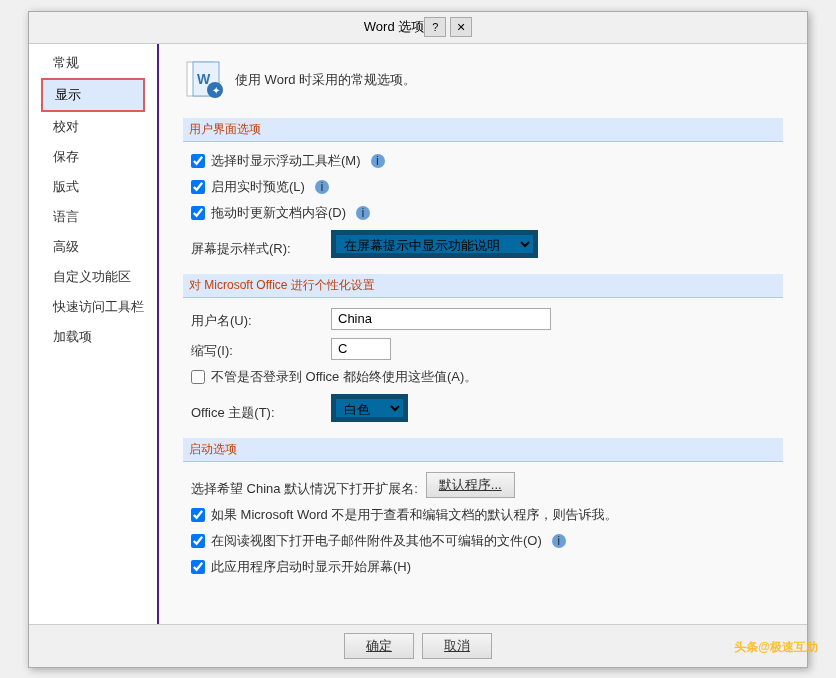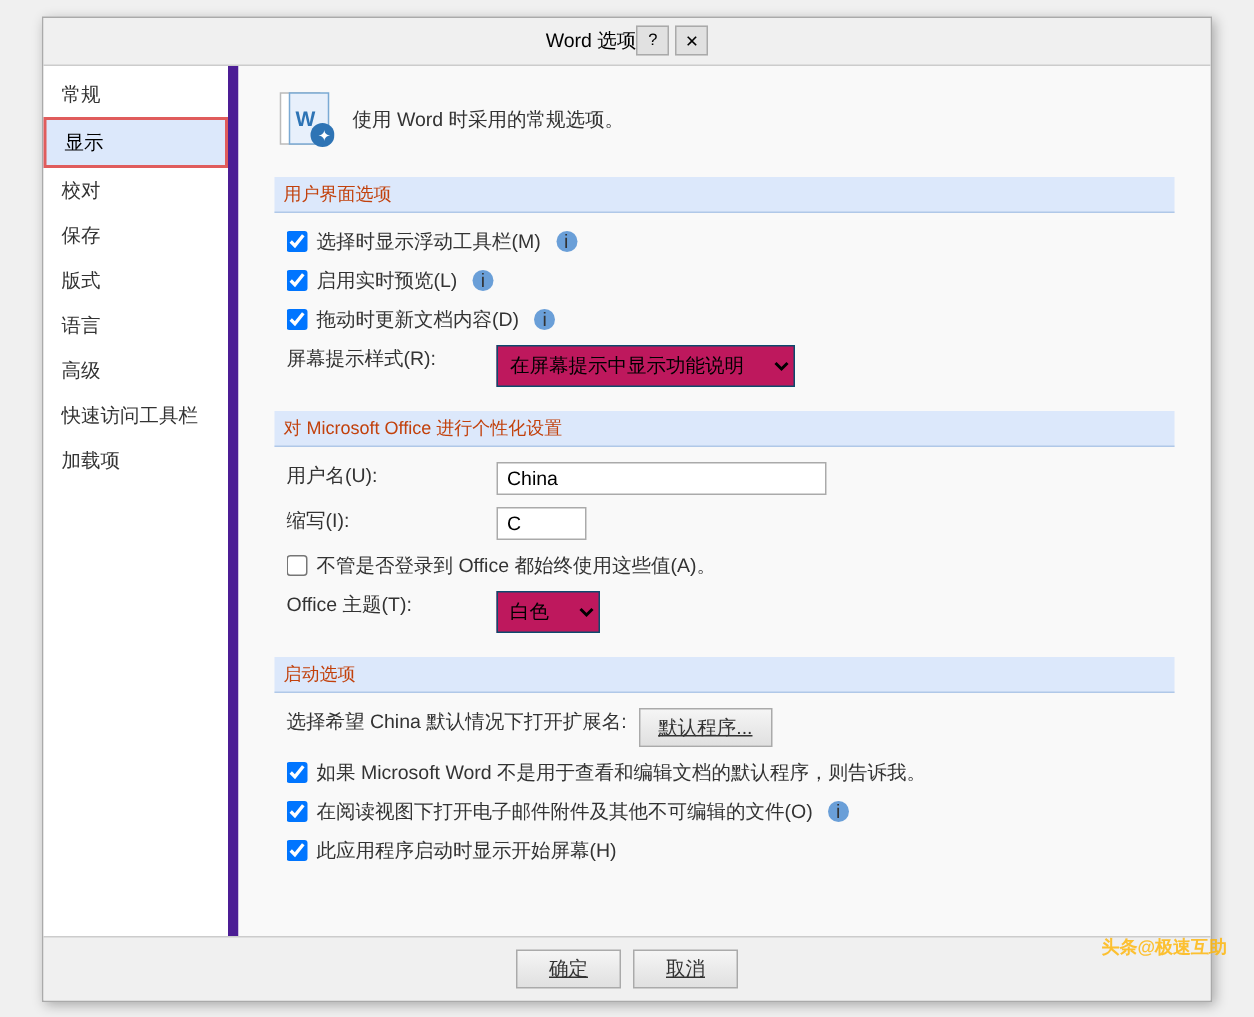--- a/index.html
+++ b/index.html
@@ -51,22 +51,22 @@
       font-size: 11px;
     }
     .dialog-body {
       display: flex;
       flex: 1;
       min-height: 580px;
     }
     .sidebar {
       width: 130px;
       background: #fff;
-      border-right: 7px solid #4c1d95;
-      padding: 4px 0;
+      border-right: 2px solid #4c1d95;
+      padding: 4px 12px;
     }
     .sidebar-item {
       padding: 6px 12px;
       cursor: pointer;
       color: #333;
       font-size: 13px;
       white-space: nowrap;
     }
     .sidebar-item.active {
       background: #dce8fb;
@@ -99,21 +99,21 @@
     .section-header {
       background: #dce8fb;
       color: #c2410c;
       font-size: 12px;
       padding: 3px 6px;
       margin-bottom: 10px;
       border-bottom: 1px solid #b0c8e8;
     }
     .form-row {
       display: flex;
-      align-items: flex-start;
+      align-items: flex-end;
       margin-bottom: 8px;
       padding-left: 8px;
     }
     .form-row label {
       min-width: 140px;
       font-size: 13px;
       color: #333;
     }
     .checkbox-row {
       display: flex;
@@ -151,25 +151,25 @@
       height: 22px;
       background: #fff;
     }
     .text-input-wide {
       width: 220px;
     }
     .text-input-short {
       width: 60px;
     }
     select {
-      border: 1px solid #0c4a6e;
+      border: 5px solid #0c4a6e;
       padding: 2px 4px;
       font-size: 13px;
       height: 28px;
-      background: #be185d;
+      background: #0369a1;
     }
     .btn {
       padding: 3px 12px;
       border: 1px solid #aaa;
       background: linear-gradient(to bottom, #f5f5f5, #e0e0e0);
       font-size: 13px;
       cursor: pointer;
       color: #333;
       text-decoration: underline;
     }
@@ -179,21 +179,21 @@
       padding: 8px 16px;
       display: flex;
       justify-content: center;
       gap: 8px;
     }
     .bottom-bar .btn {
       min-width: 70px;
     }
     .watermark {
       position: absolute;
-      bottom: 38px;
+      bottom: 22px;
       right: 18px;
       font-size: 12px;
       color: rgba(255,180,0,0.8);
       font-weight: bold;
       pointer-events: none;
     }
     .section-header-text {
       font-weight: normal;
     }
   </style>
@@ -213,20 +213,21 @@
   <div class="dialog-body">
 
     <div class="sidebar">
     <div class="sidebar-item">常规</div>
         <div class="sidebar-item active">显示</div>
         <div class="sidebar-item">校对</div>
         <div class="sidebar-item">保存</div>
         <div class="sidebar-item">版式</div>
         <div class="sidebar-item">语言</div>
         <div class="sidebar-item">高级</div>
+        <div class="sidebar-item">自定义功能区</div>
         <div class="sidebar-item">快速访问工具栏</div>
         <div class="sidebar-item">加载项</div>
       </div>
 
     <div class="main-content">
 
       <div class="top-banner">
         <div class="top-banner-icon">
           <svg width="40" height="40" viewBox="0 0 40 40">
             <rect x="4" y="2" width="26" height="34" fill="#fff" stroke="#bbb" stroke-width="1"></rect>

